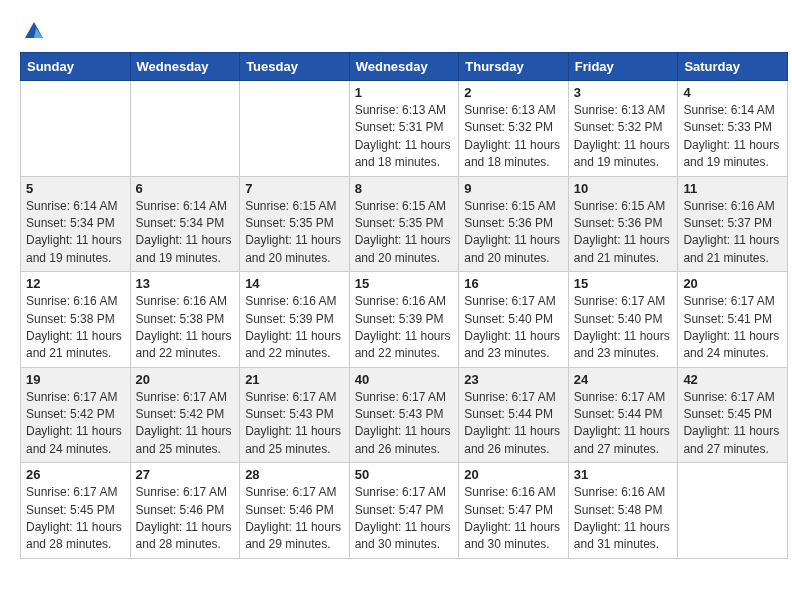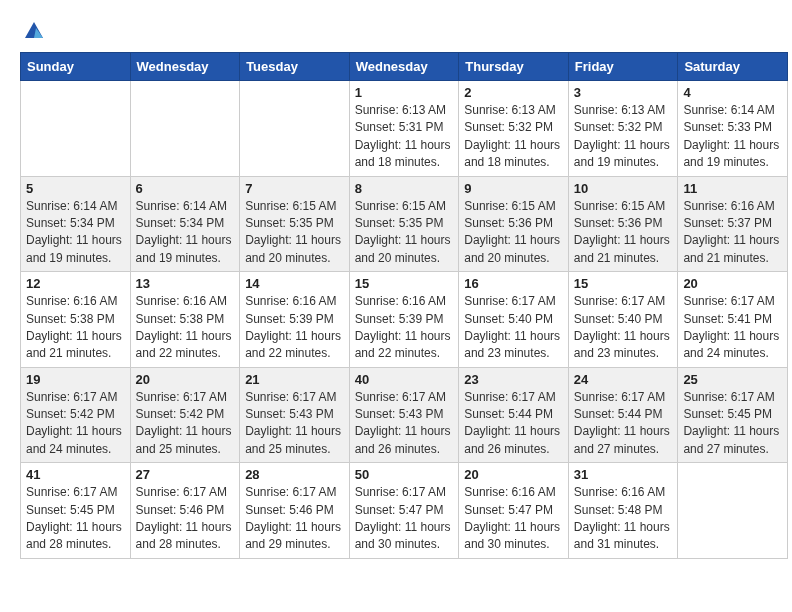--- a/index.html
+++ b/index.html
@@ -279,29 +279,29 @@
 Sunset: 5:44 PM
 Daylight: 11 hours and 26 minutes.</div>
           </td>
           <td>
             <div class="cell-day">24</div>
             <div class="cell-info" style="white-space: pre-line;">Sunrise: 6:17 AM
 Sunset: 5:44 PM
 Daylight: 11 hours and 27 minutes.</div>
           </td>
           <td>
-            <div class="cell-day">25</div>
+            <div class="cell-day">42</div>
             <div class="cell-info" style="white-space: pre-line;">Sunrise: 6:17 AM
 Sunset: 5:45 PM
 Daylight: 11 hours and 27 minutes.</div>
           </td>
         </tr>
         <tr>
           <td>
-            <div class="cell-day">41</div>
+            <div class="cell-day">26</div>
             <div class="cell-info" style="white-space: pre-line;">Sunrise: 6:17 AM
 Sunset: 5:45 PM
 Daylight: 11 hours and 28 minutes.</div>
           </td>
           <td>
             <div class="cell-day">27</div>
             <div class="cell-info" style="white-space: pre-line;">Sunrise: 6:17 AM
 Sunset: 5:46 PM
 Daylight: 11 hours and 28 minutes.</div>
           </td>

